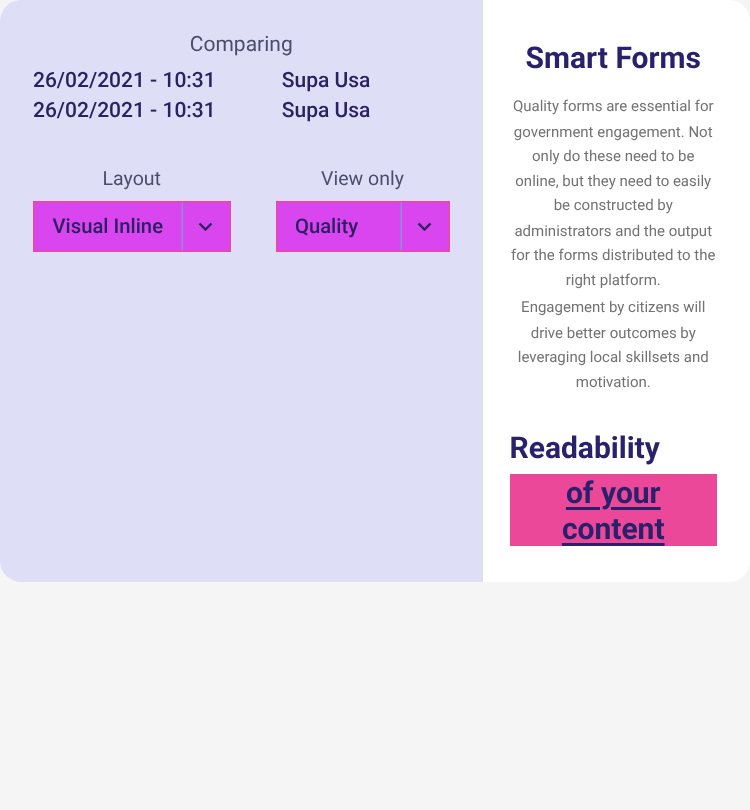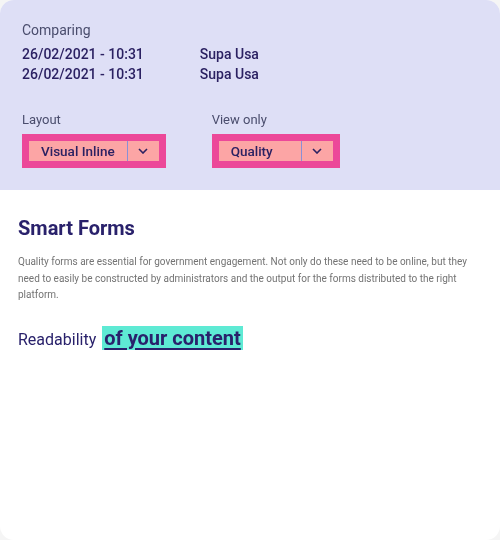--- a/index.html
+++ b/index.html
@@ -5,64 +5,64 @@
   * { box-sizing: border-box; margin: 0; padding: 0; }
   body {
     font-family: -apple-system, BlinkMacSystemFont, "Segoe UI", Roboto, sans-serif;
     background: #f5f5f5;
     width: 500px;
     height: 540px;
     overflow: hidden;
   }
   .card {
     width: 500px;
-    height: 540px;
+    height: 388px;
     background: #fff;
     border-radius: 14px;
     overflow: hidden;
     display: flex;
-    flex-direction: column;
+    text-align: center;
   }
   .header {
     background: #dedff6;
     padding: 22px 22px 22px 22px;
   }
   .comparing-label {
     font-size: 14px;
     color: #4a4d6d;
     margin-bottom: 8px;
   }
   .compare-row {
     display: flex;
-    gap: 56px;
+    gap: 44px;
     margin-bottom: 4px;
   }
   .compare-date, .compare-user {
     font-size: 14px;
     color: #2b2162;
     font-weight: 500;
   }
   .controls {
     display: flex;
-    gap: 46px;
+    gap: 30px;
     margin-top: 30px;
   }
   .control-group {
     display: flex;
     flex-direction: column;
   }
   .control-label {
     font-size: 13px;
     color: #4a4d6d;
     margin-bottom: 7px;
   }
   .select {
     display: flex;
-    border: 7px solid #ec4899;
-    background: #fca5a5;
+    border: 1px solid #ec4899;
+    background: #d946ef;
     height: 34px;
   }
   .select-value {
     padding: 0 12px;
     display: flex;
     align-items: center;
     font-size: 13.5px;
     color: #2b2162;
     font-weight: 500;
     min-width: 82px;
@@ -95,29 +95,29 @@
   .body-text + .body-text { margin-top: 0; }
   .readability-heading {
     display: flex;
     align-items: baseline;
     gap: 6px;
     margin-top: 22px;
     margin-bottom: 14px;
     flex-wrap: wrap;
   }
   .readability-heading .plain {
-    font-size: 16px;
-    font-weight: 400;
+    font-size: 20px;
+    font-weight: 700;
     color: #29216b;
   }
   .readability-heading .highlight {
     font-size: 20px;
     font-weight: 700;
     color: #29216b;
-    background: #5eead4;
+    background: #ec4899;
     text-decoration: underline;
     text-underline-offset: 3px;
     padding: 0 2px;
   }
 </style>
 </head>
 <body>
 
 <div class="card">
 
@@ -156,20 +156,21 @@
               </svg>
           </span>
         </div>
       </div>
     </div>
   </div>
 
   <div class="content">
     <h2 class="section-title">Smart Forms</h2>
     <p class="body-text">Quality forms are essential for government engagement. Not only do these need to be online, but they need to easily be constructed by administrators and the output for the forms distributed to the right platform.</p>
+    <p class="body-text">Engagement by citizens will drive better outcomes by leveraging local skillsets and motivation.</p>
 
     <div class="readability-heading">
       <span class="plain">Readability</span>
       <span class="highlight">of your content</span>
     </div>
   </div>
 
 </div>
 
 </body></html>

